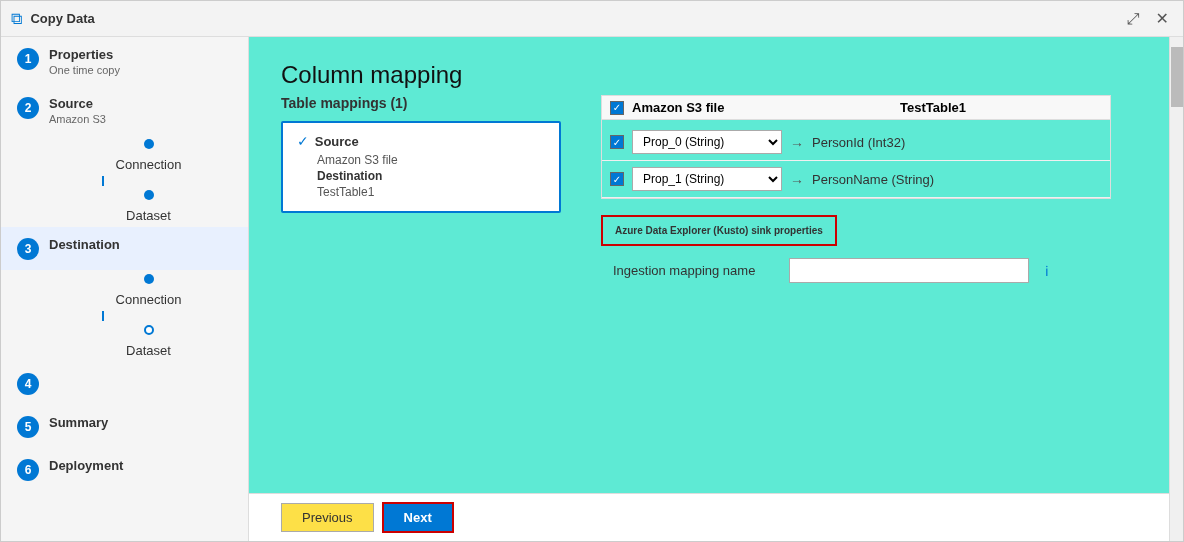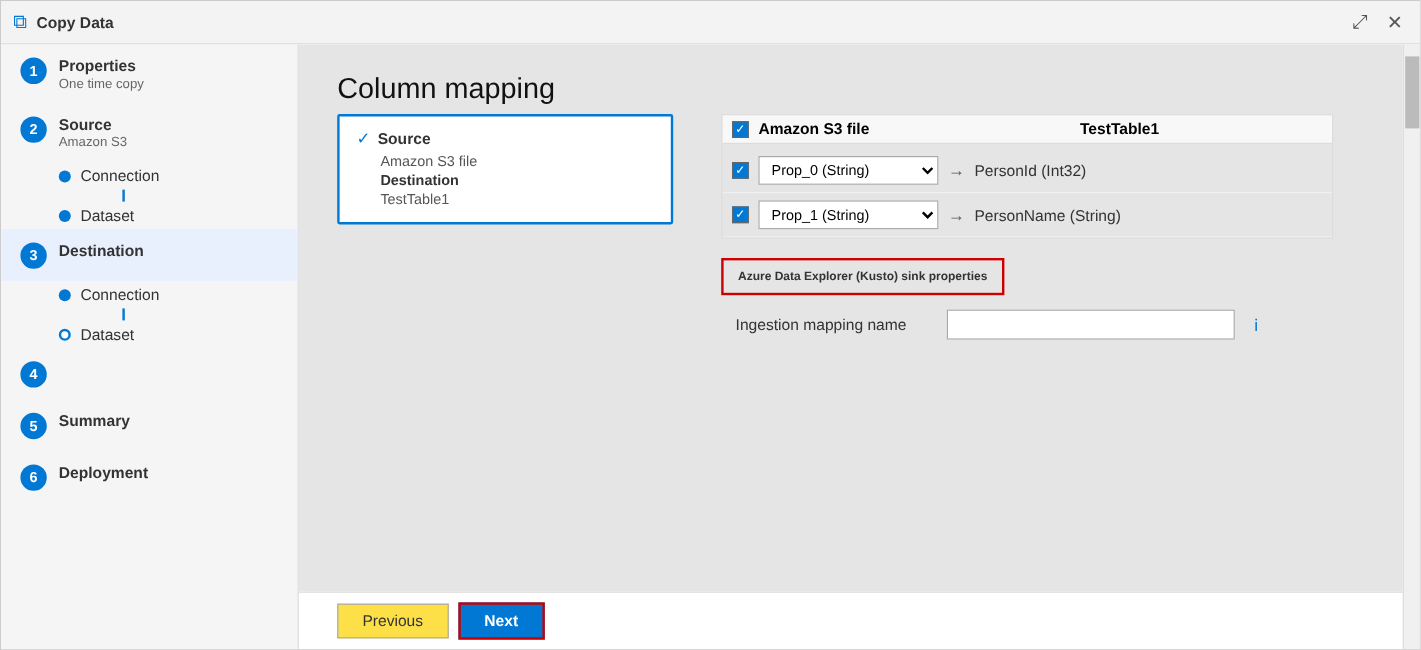--- a/index.html
+++ b/index.html
@@ -116,20 +116,21 @@
 
     .sidebar-sub-items {
       padding-left: 48px;
     }
 
     .sidebar-sub-item {
       display: flex;
       align-items: center;
       gap: 8px;
       padding: 4px 0;
+      flex-direction: column;
     }
 
     .dot-filled {
       width: 10px;
       height: 10px;
       border-radius: 50%;
       background: #0078d4;
       flex-shrink: 0;
     }
 
@@ -150,21 +151,21 @@
     .sidebar-connector {
       width: 2px;
       background: #0078d4;
       height: 10px;
       margin-left: 53px;
     }
 
     
     .main-content {
       flex: 1;
-      background: #e5e5e5;
+      background: #5eead4;
       overflow-y: auto;
       padding: 24px 32px 0 32px;
       position: relative;
     }
 
     .page-title {
       font-size: 24px;
       font-weight: 400;
       color: #111;
       margin-bottom: 6px;
@@ -491,20 +492,21 @@
 
     </div>
 
     <div style="display:flex; flex:1; overflow:hidden; flex-direction:column;">
       <div class="main-content">
         <h1 class="page-title">Column mapping</h1>
 
         <div class="two-col">
 
           <div class="table-mappings-section">
+            <div class="section-title">Table mappings (1)</div>
             <div class="mapping-card">
               <div class="mapping-card-row">
                 <span class="check-icon">✓</span>
                 <span class="mapping-card-title">Source</span>
               </div>
               <div class="mapping-card-subtitle">Amazon S3 file</div>
               <div class="mapping-card-subtitle" style="font-weight:600; color:#333;">Destination</div>
               <div class="mapping-card-subtitle">TestTable1</div>
             </div>
           </div>

